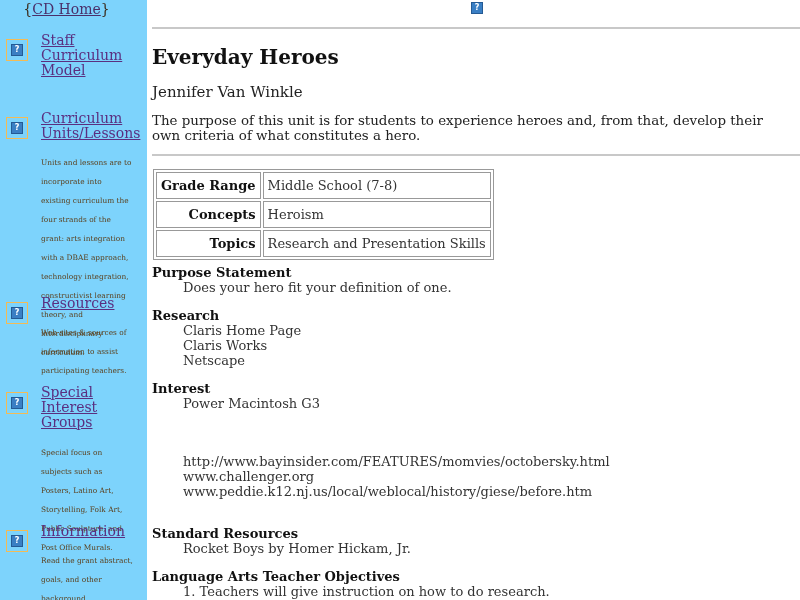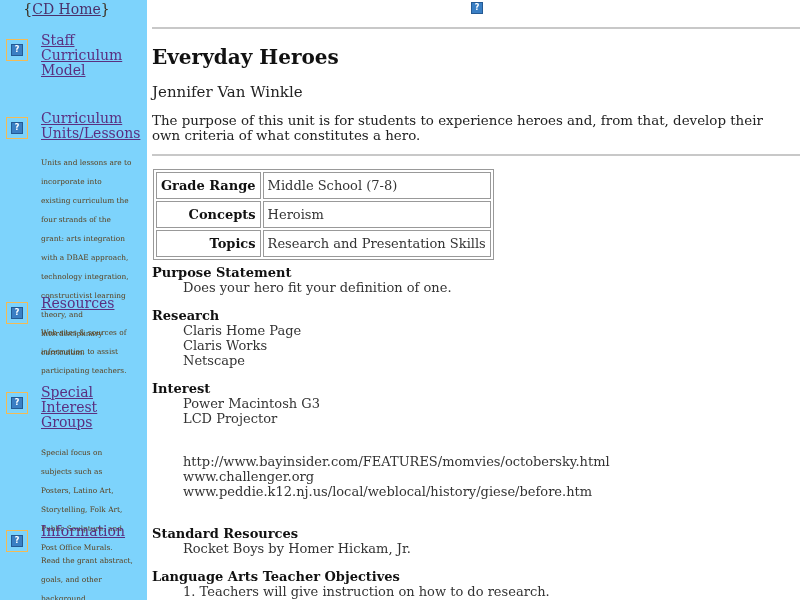--- a/index.html
+++ b/index.html
@@ -150,21 +150,20 @@
   <div class="sec" style="top:308px;">
     <div class="h">Research</div>
     <div class="item">Claris Home Page</div>
     <div class="item">Claris Works</div>
     <div class="item">Netscape</div>
   </div>
 
   <div class="sec" style="top:381px;">
     <div class="h">Interest</div>
     <div class="item">Power Macintosh G3</div>
-    <div class="item">LCD Projector</div>
   </div>
 
   <div class="sec" style="top:454px;">
     <div class="item">http://www.bayinsider.com/FEATURES/momvies/octobersky.html</div>
     <div class="item">www.challenger.org</div>
     <div class="item">www.peddie.k12.nj.us/local/weblocal/history/giese/before.htm</div>
   </div>
 
   <div class="sec" style="top:526px;">
     <div class="h">Standard Resources</div>

